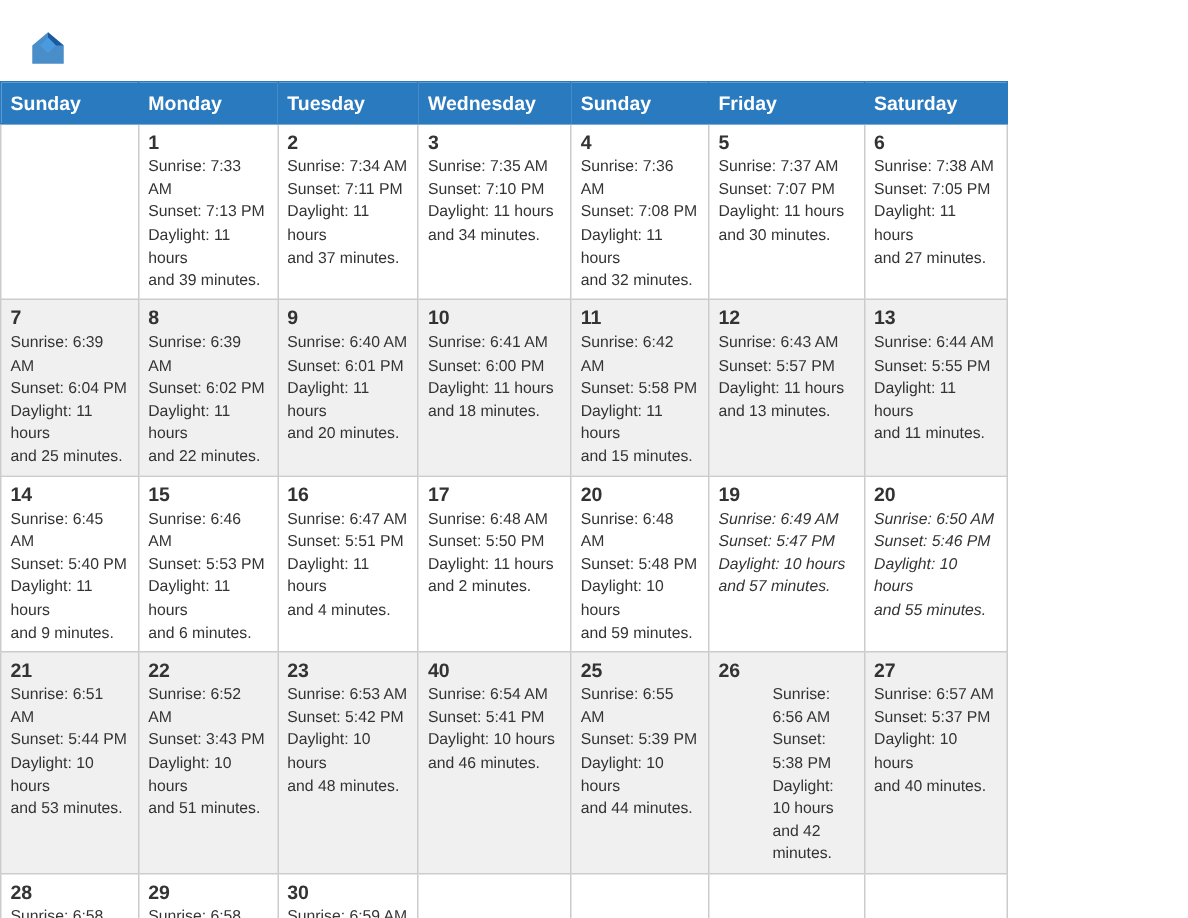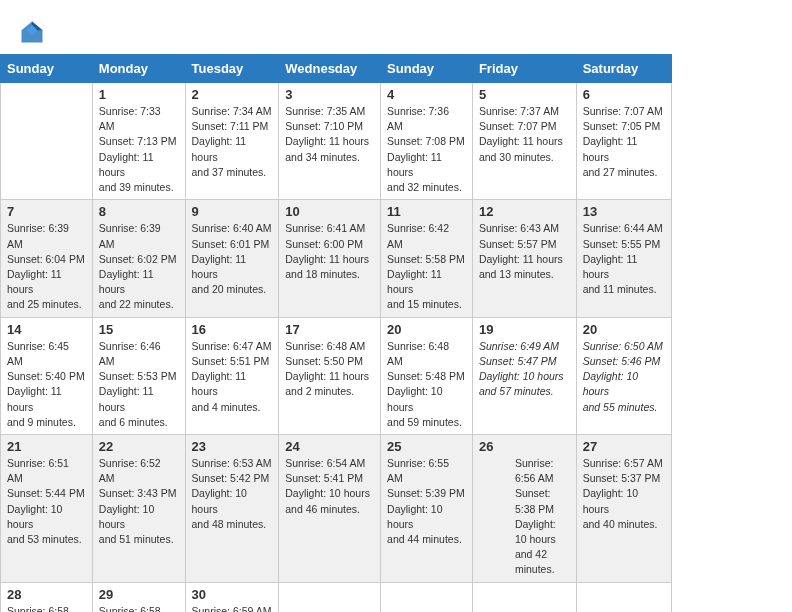--- a/index.html
+++ b/index.html
@@ -184,21 +184,21 @@
             </td>
             <td>
               <span class="day-num">5</span>
               <div class="day-info" style="white-space: pre-line;">Sunrise: 7:37 AM
 Sunset: 7:07 PM
 Daylight: 11 hours
 and 30 minutes.</div>
             </td>
             <td>
               <span class="day-num">6</span>
-              <div class="day-info" style="white-space: pre-line;">Sunrise: 7:07 AM
+              <div class="day-info" style="white-space: pre-line;">Sunrise: 7:38 AM
 Sunset: 7:05 PM
 Daylight: 11 hours
 and 27 minutes.</div>
             </td>
           </tr>
           <tr>
             <td>
               <span class="day-num">7</span>
               <div class="day-info" style="white-space: pre-line;">Sunrise: 6:39 AM
 Sunset: 6:04 PM
@@ -315,21 +315,21 @@
 and 51 minutes.</div>
             </td>
             <td>
               <span class="day-num">23</span>
               <div class="day-info" style="white-space: pre-line;">Sunrise: 6:53 AM
 Sunset: 5:42 PM
 Daylight: 10 hours
 and 48 minutes.</div>
             </td>
             <td>
-              <span class="day-num">24</span>
+              <span class="day-num">40</span>
               <div class="day-info" style="white-space: pre-line;">Sunrise: 6:54 AM
 Sunset: 5:41 PM
 Daylight: 10 hours
 and 46 minutes.</div>
             </td>
             <td>
               <span class="day-num">25</span>
               <div class="day-info" style="white-space: pre-line;">Sunrise: 6:55 AM
 Sunset: 5:39 PM
 Daylight: 10 hours

